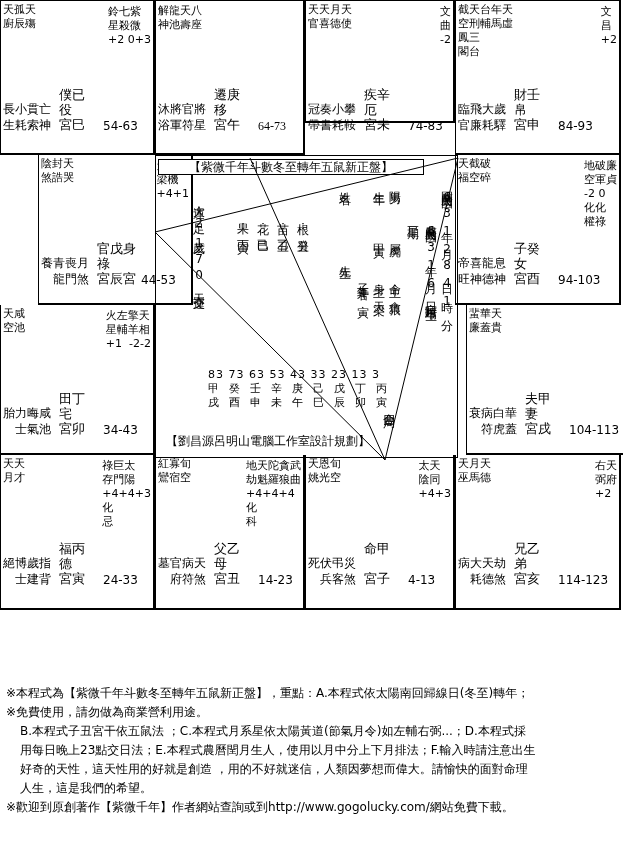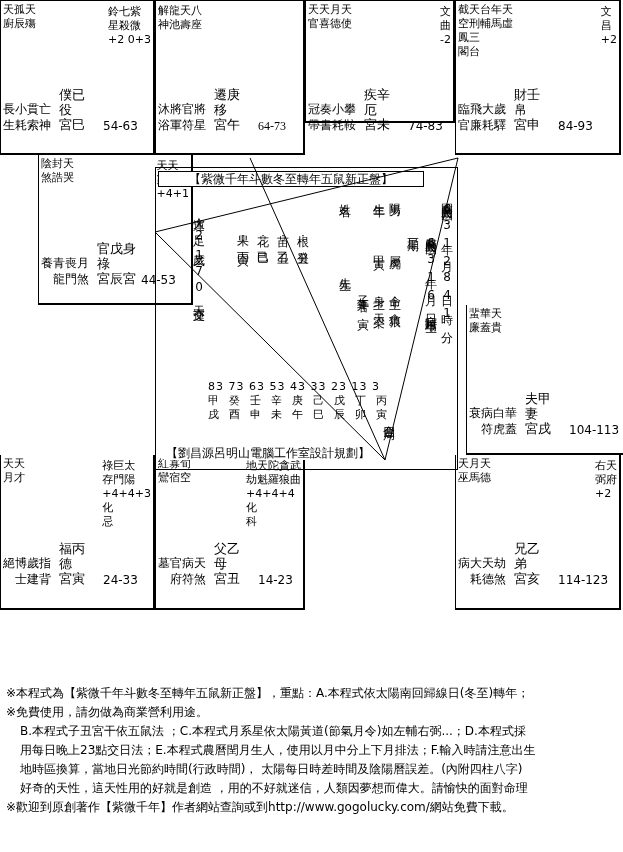--- a/index.html
+++ b/index.html
@@ -5,21 +5,21 @@
   html,body{margin:0;padding:0;background:#fff;}
   body{width:623px;height:852px;position:relative;overflow:hidden;font-family:"DejaVu Sans","Liberation Sans",sans-serif;color:#000;font-size:12px;}
   .chart{position:absolute;left:0;top:0;width:623px;height:612px;}
   .cell{position:absolute;box-sizing:border-box;border-left:1px solid #000;border-right:2px solid #000;border-bottom:2px solid #000;}
   .hline{position:absolute;white-space:pre;font-size:11px;line-height:14px;}
   .tl{left:2px;top:2px;}
   .tr{right:2px;top:4px;text-align:left;}
   .gods{position:absolute;left:2px;top:100px;font-size:12px;line-height:16px;white-space:pre;}
   .palace{position:absolute;left:58px;top:86px;font-size:13px;line-height:15px;white-space:pre;}
   .age{position:absolute;left:102px;top:118px;font-size:12px;}
-  .center{position:absolute;left:155px;top:155px;width:303px;height:303px;box-sizing:border-box;border:1px solid #000;margin-top:12px;}
+  .center{position:absolute;left:155px;top:155px;width:303px;height:303px;box-sizing:border-box;border:1px solid #000;}
   .banner{position:absolute;border:1px solid #000;white-space:nowrap;font-size:12px;line-height:14px;padding:0 2px;background:#fff;}
   .vtext{position:absolute;writing-mode:vertical-rl;text-orientation:upright;font-size:12px;line-height:14px;letter-spacing:2px;}
   .notes{position:absolute;left:6px;top:684px;width:612px;font-size:12px;line-height:19px;}
   .notes p{margin:0;}
   .indent{padding-left:14px;}
   svg.lines{position:absolute;left:0;top:0;pointer-events:none;}
 </style>
 </head>
 <body>
 
@@ -82,20 +82,48 @@
       <div class="hline tr">天天
 梁機
 +4+1</div>
       <div class="gods">養青喪月
 　龍門煞</div>
       <div class="palace">官戊身
 祿
 宮辰宮</div>
       <div class="age">44-53</div>
     </div>
+    <div class="cell" style="left: 455px; top: 155px; width: 166px; height: 150px;">
+      <div class="hline tl">天截破
+福空碎</div>
+      <div class="hline tr">地破廉
+空軍貞
+-2 0
+化化
+權祿</div>
+      <div class="gods">帝喜龍息
+旺神德神</div>
+      <div class="palace">子癸
+女
+宮酉</div>
+      <div class="age">94-103</div>
+    </div>
+    <div class="cell" style="left: 0px; top: 305px; width: 155px; height: 150px;">
+      <div class="hline tl">天咸
+空池</div>
+      <div class="hline tr">火左擎天
+星輔羊相
++1  -2-2</div>
+      <div class="gods">胎力晦咸
+　士氣池</div>
+      <div class="palace">田丁
+宅
+宮卯</div>
+      <div class="age">34-43</div>
+    </div>
     <div class="cell" style="left: 455px; top: 305px; width: 166px; height: 150px; margin-left: 11px;">
       <div class="hline tl">蜚華天
 廉蓋貴</div>
       <div class="hline tr"></div>
       <div class="gods">衰病白華
 　符虎蓋</div>
       <div class="palace">夫甲
 妻
 宮戌</div>
       <div class="age">104-113</div>
@@ -122,20 +150,33 @@
 劫魁羅狼曲
 +4+4+4
 化
 科</div>
       <div class="gods">墓官病天
 　府符煞</div>
       <div class="palace">父乙
 母
 宮丑</div>
       <div class="age">14-23</div>
+    </div>
+    <div class="cell" style="left: 305px; top: 455px; width: 150px; height: 155px;">
+      <div class="hline tl">天恩旬
+姚光空</div>
+      <div class="hline tr">太天
+陰同
++4+3</div>
+      <div class="gods">死伏弔災
+　兵客煞</div>
+      <div class="palace">命甲
+
+宮子</div>
+      <div class="age">4-13</div>
     </div>
     <div class="cell" style="left: 455px; top: 455px; width: 166px; height: 155px;">
       <div class="hline tl">天月天
 巫馬德</div>
       <div class="hline tr">右天
 弼府
 +2</div>
       <div class="gods">病大天劫
 　耗德煞</div>
       <div class="palace">兄乙
@@ -176,16 +217,16 @@
         <line x1="458" y1="158" x2="385" y2="460"></line>
       </g>
     </svg>
   </div>
 
 <div class="notes">
   <p>※本程式為【紫微千年斗數冬至轉年五鼠新正盤】，重點：A.本程式依太陽南回歸線日(冬至)轉年；</p>
   <p>※免費使用，請勿做為商業營利用途。</p>
   <p class="indent">B.本程式子丑宮干依五鼠法 ；C.本程式月系星依太陽黃道(節氣月令)如左輔右弼...；D.本程式採</p>
   <p class="indent">用每日晚上23點交日法；E.本程式農曆閏月生人，使用以月中分上下月排法；F.輸入時請注意出生</p>
-  <p class="indent">地時區換算，當地日光節約時間(行政時間)， 太陽每日時差時間及陰陽曆誤差。(內附四柱八字)</p>
   <p class="indent">好奇的天性，這天性用的好就是創造 ，用的不好就迷信，人類因夢想而偉大。請愉快的面對命理</p>
+  <p class="indent">人生，這是我們的希望。</p>
   <p>※歡迎到原創著作【紫微千年】作者網站查詢或到http://www.gogolucky.com/網站免費下載。</p>
 </div>
 
 </body></html>

